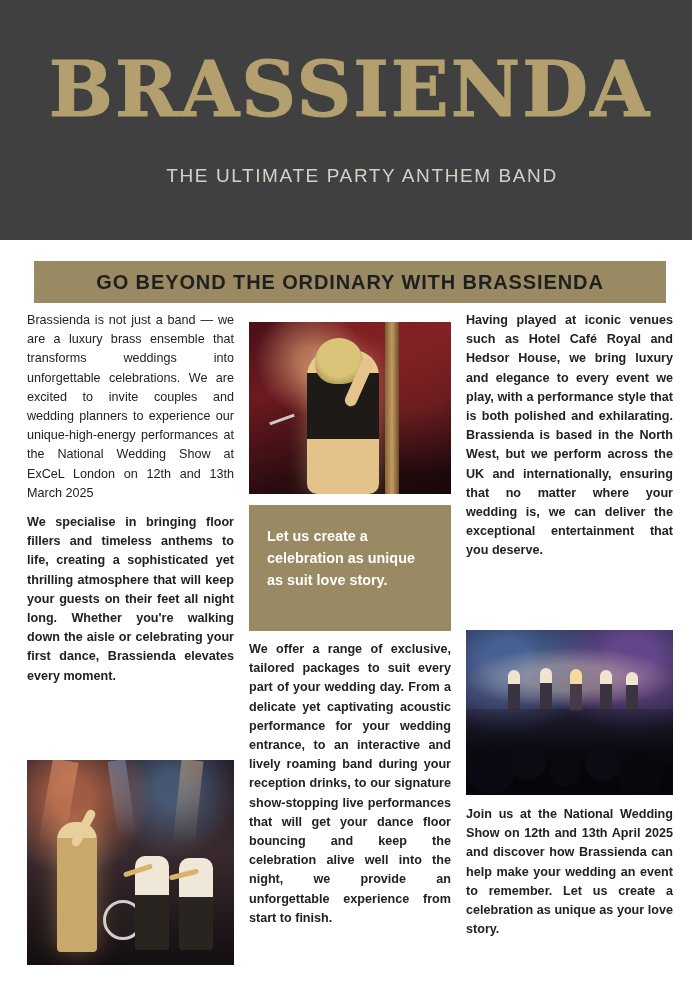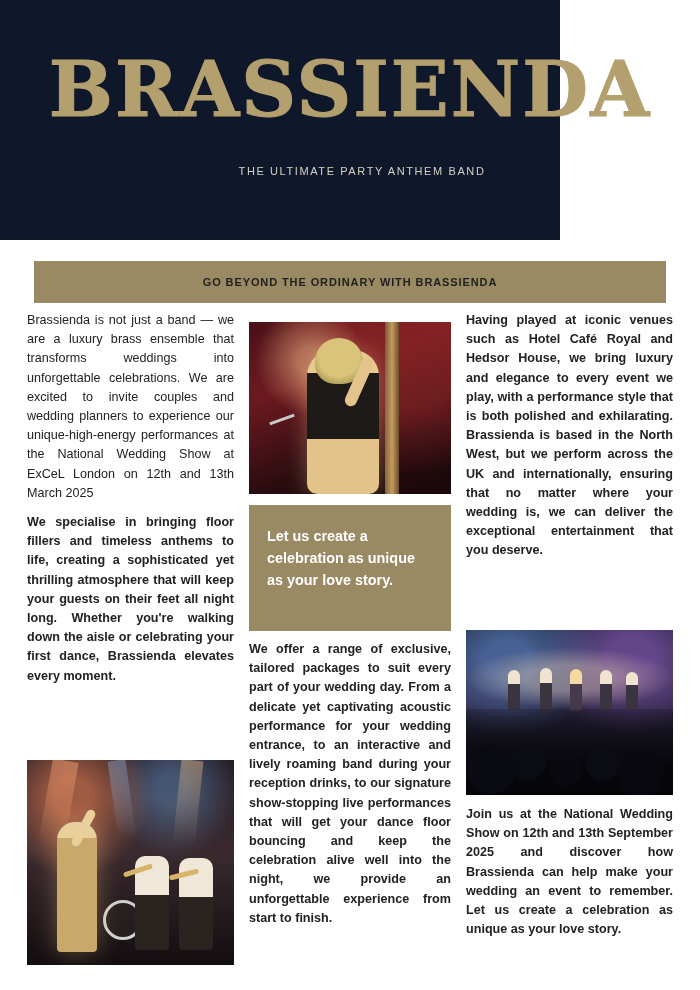--- a/index.html
+++ b/index.html
@@ -18,23 +18,23 @@
     position: relative;
     width: 700px;
     height: 990px;
     background: #ffffff;
   }
 
   
   .header {
     position: absolute;
     left: 0; top: 0;
-    width: 560px;
+    width: 692px;
     height: 240px;
-    background: #0f172a;
+    background: #404040;
   }
   .brand-title {
     position: absolute;
     left: 0;
     top: 52px;
     width: 700px;
     text-align: center;
     font-family: "DejaVu Serif", serif;
     font-weight: bold;
     font-size: 76px;
@@ -42,40 +42,40 @@
     color: #b3a06e;
     line-height: 1;
     -webkit-text-stroke: 1px #b3a06e;
   }
   .brand-subtitle {
     position: absolute;
     left: 0;
     top: 165px;
     width: 700px;
     text-align: center;
-    font-size: 11px;
+    font-size: 19px;
     letter-spacing: 1.6px;
     color: #d6d1c6;
     padding-left: 24px;
   }
 
   
   .banner {
     position: absolute;
     left: 34px;
     top: 261px;
     width: 632px;
     height: 42px;
     background: #9a8a63;
     display: flex;
     align-items: center;
     justify-content: center;
   }
   .banner-text {
-    font-size: 11px;
+    font-size: 20px;
     font-weight: bold;
     letter-spacing: 0.9px;
     color: #1f1f1f;
   }
 
   
   .col {
     position: absolute;
     top: 311px;
     width: 207px;
@@ -304,21 +304,21 @@
 
   <div class="photo photo-singer">
     <div class="singer-pole"></div>
     <div class="singer-figure"></div>
     <div class="singer-hair"></div>
     <div class="singer-arm"></div>
     <div class="singer-mic"></div>
   </div>
 
   <div class="quote-block">
-    <p class="quote-text">Let us create a celebration as unique as your love story.</p>
+    <p class="quote-text">Let us create a celebration as unique as suit love story.</p>
   </div>
 
   <div class="col col-mid" style="top:640px;">
     <p class="body-text">We offer a range of exclusive, tailored packages to suit every part of your wedding day. From a delicate yet captivating acoustic performance for your wedding entrance, to an interactive and lively roaming band during your reception drinks, to our signature show-stopping live performances that will get your dance floor bouncing and keep the celebration alive well into the night, we provide an unforgettable experience from start to finish.</p>
   </div>
 
   <div class="col col-right">
     <p class="body-text">Having played at iconic venues such as Hotel Café Royal and Hedsor House, we bring luxury and elegance to every event we play, with a performance style that is both polished and exhilarating. Brassienda is based in the North West, but we perform across the UK and internationally, ensuring that no matter where your wedding is, we can deliver the exceptional entertainment that you deserve.</p>
   </div>
 
@@ -326,21 +326,21 @@
     <div class="stage-glow"></div>
     <div class="perf perf1"></div>
     <div class="perf perf2"></div>
     <div class="perf perf3"></div>
     <div class="perf perf4"></div>
     <div class="perf perf5"></div>
     <div class="crowd"></div>
   </div>
 
   <div class="col col-right" style="top:805px;">
-    <p class="body-text">Join us at the National Wedding Show on 12th and 13th September 2025 and discover how Brassienda can help make your wedding an event to remember. Let us create a celebration as unique as your love story.</p>
+    <p class="body-text">Join us at the National Wedding Show on 12th and 13th April 2025 and discover how Brassienda can help make your wedding an event to remember. Let us create a celebration as unique as your love story.</p>
   </div>
 
   <div class="photo photo-band">
     <div class="beam beam-a"></div>
     <div class="beam beam-b"></div>
     <div class="beam beam-c"></div>
     <div class="band-drum"></div>
     <div class="band-singer"></div>
     <div class="band-arm"></div>
     <div class="band-m1"></div>

